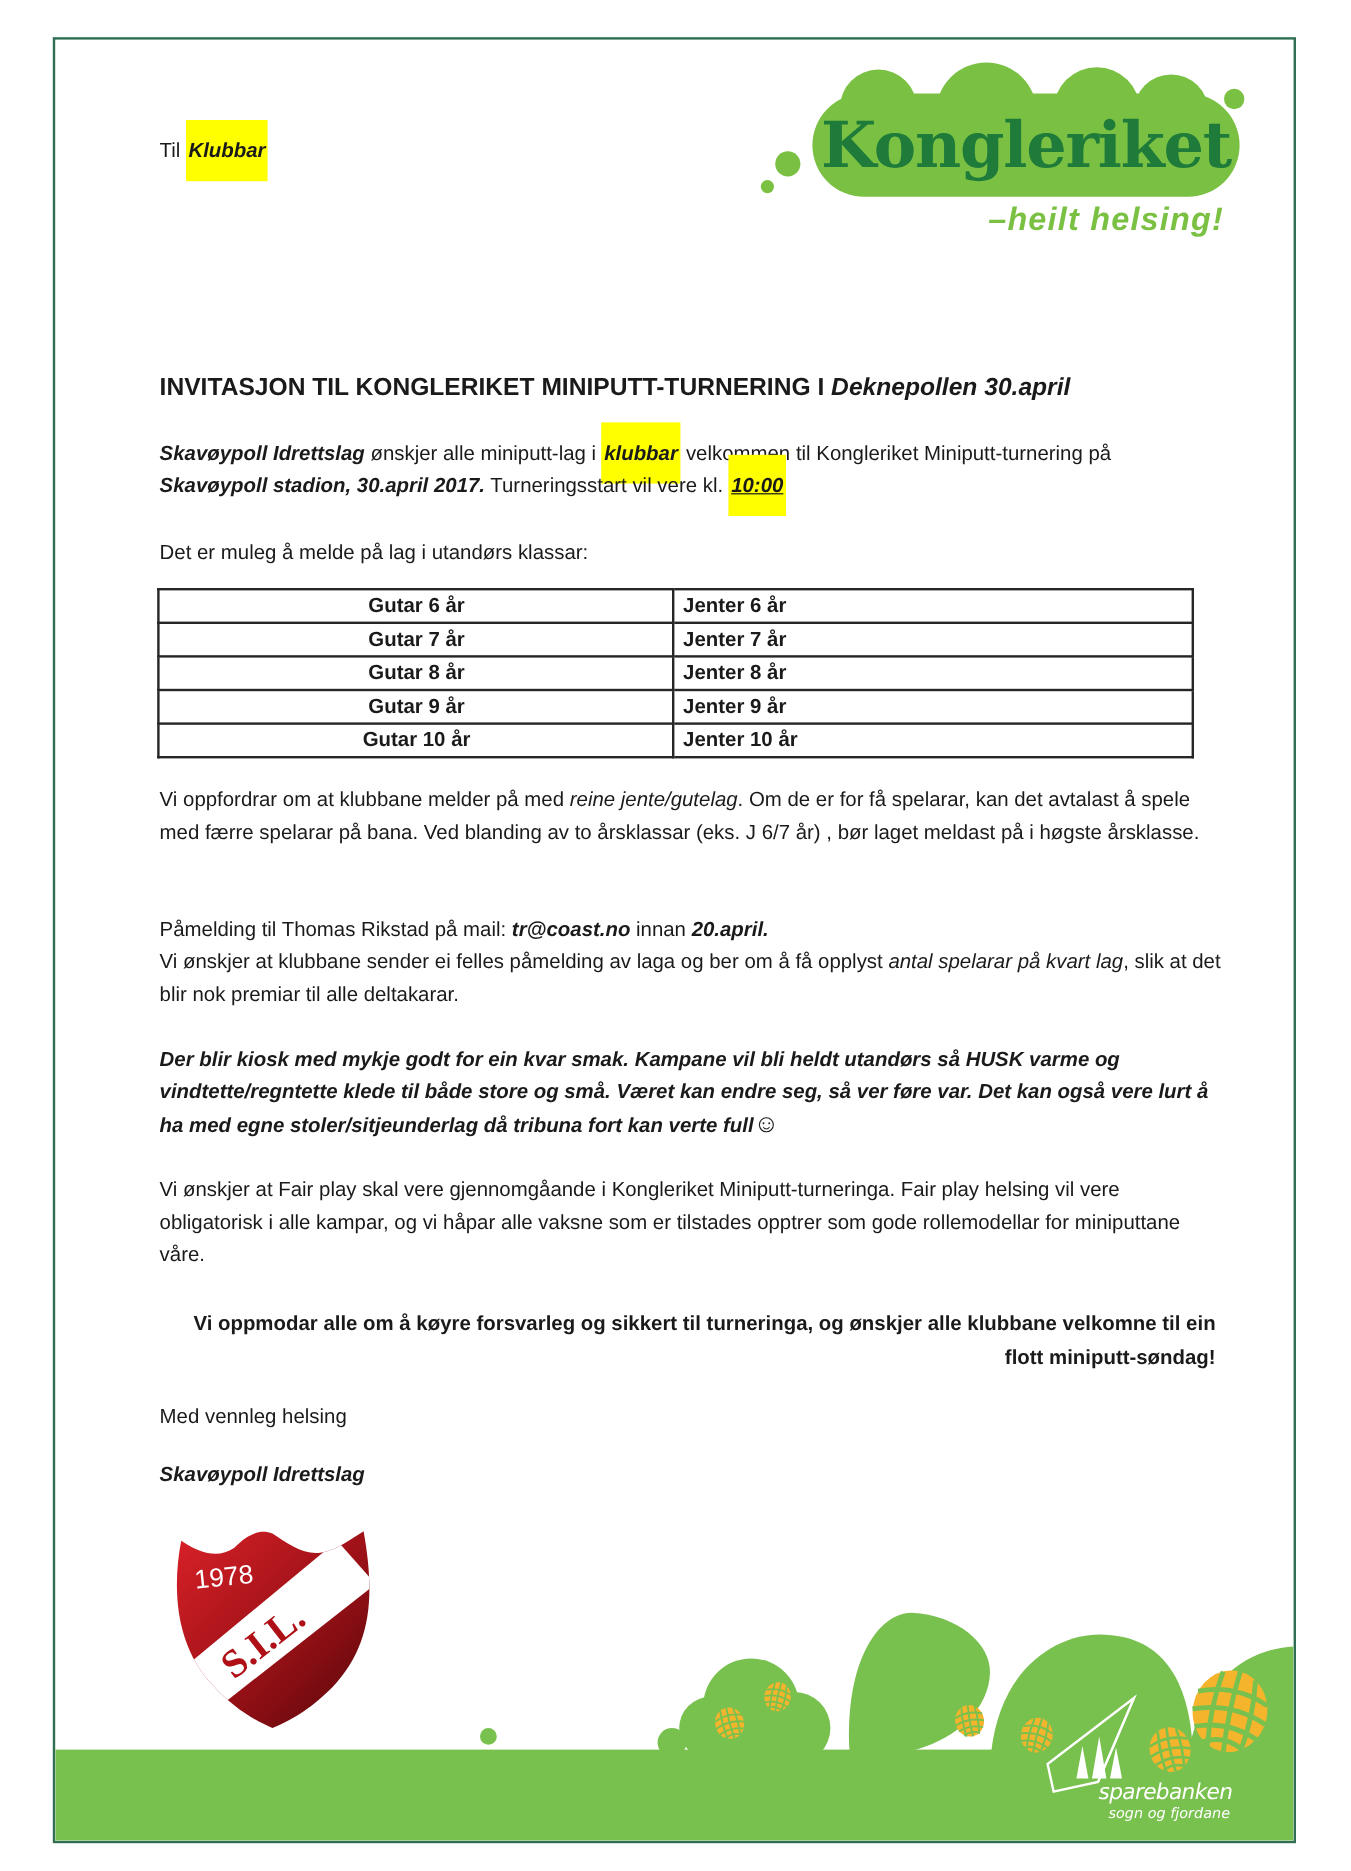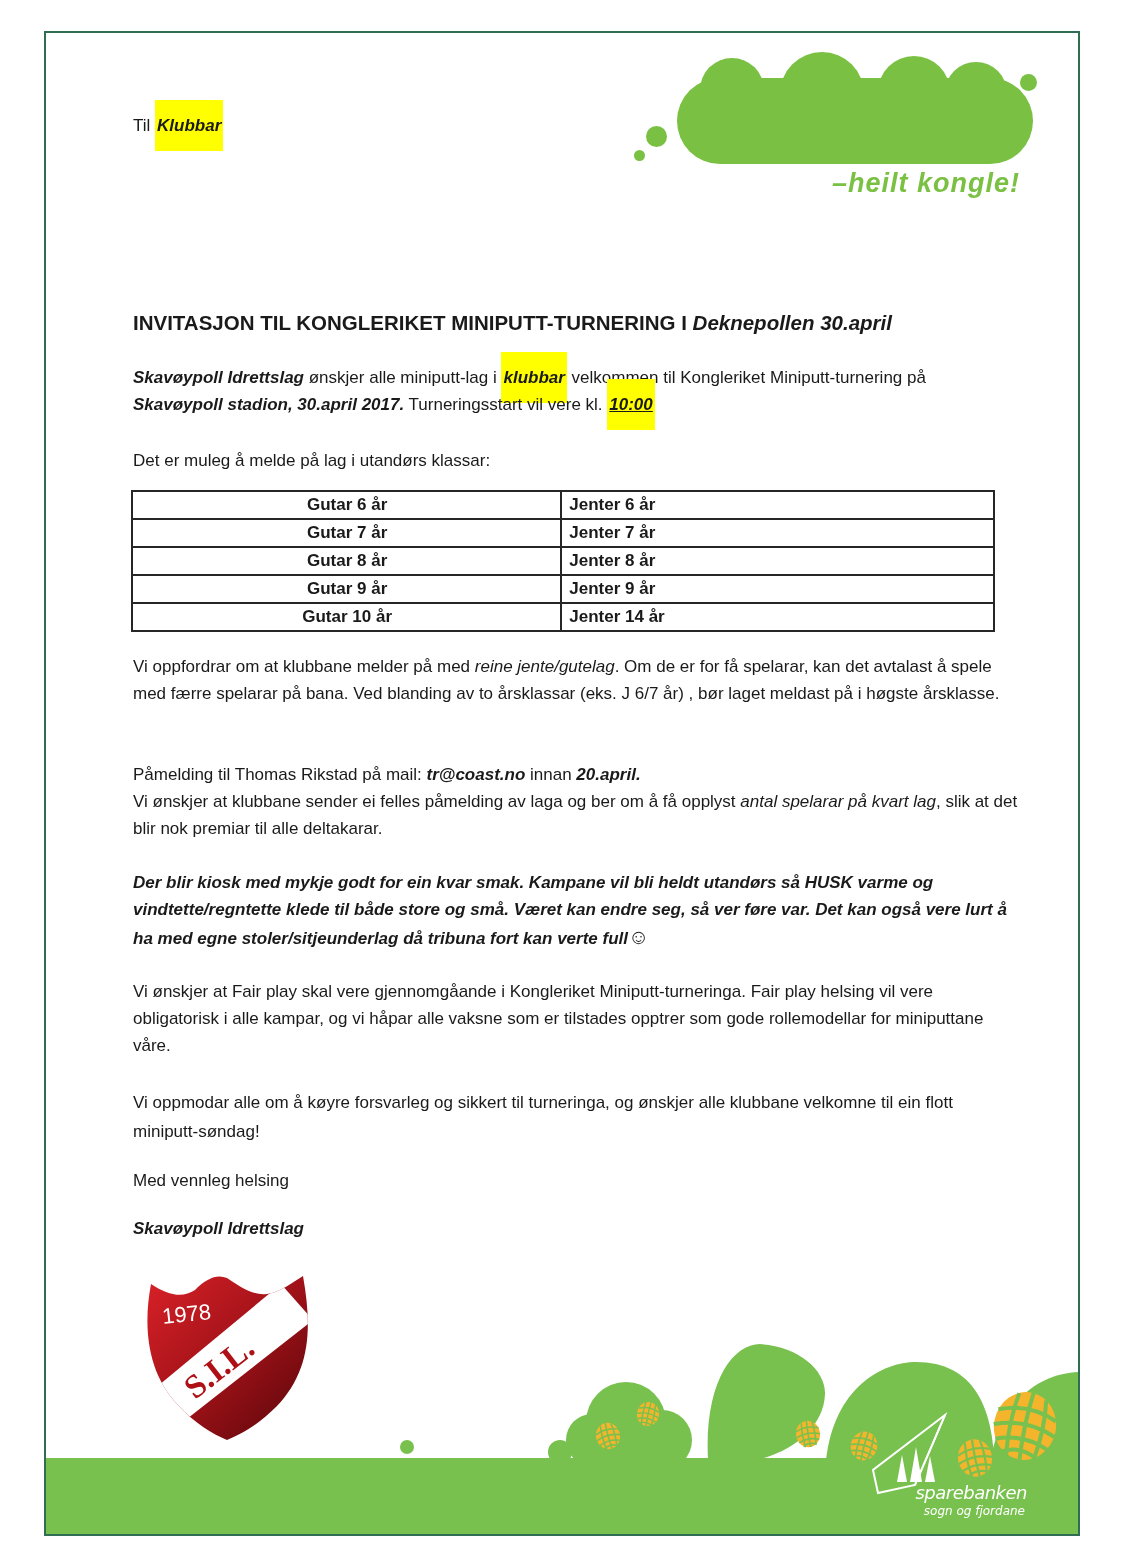--- a/index.html
+++ b/index.html
@@ -3,21 +3,21 @@
 <meta charset="utf-8">
 <style>
   html,body{margin:0;padding:0;background:#fff;}
   .page{position:relative;width:1126px;height:1559px;background:#fff;
         font-family:"Liberation Sans",sans-serif;color:#1a1a1a;overflow:hidden;}
   .frame{position:absolute;left:44px;top:31px;width:1032px;height:1501px;
          border:2px solid #2f6e53;overflow:hidden;text-align:right;}
   .abs{position:absolute;}
   p{margin:0;}
   .body-par{font-size:17px;line-height:27px;}
-  .b{font-weight:normal;}
+  .b{font-weight:bold;text-align:right;}
   .i{font-style:italic;}
   .bi{font-weight:bold;font-style:italic;}
   .hl{background:#ffff00;padding:16px 2px;}
   .u{text-decoration:underline;}
   
   .recipient{left:133px;top:116px;font-size:17px;}
   
   .logo-wrap{left:630px;top:64px;width:415px;height:145px;}
   .blob,.bump,.ldot{position:absolute;background:#7ac143;border-radius:50%;}
   .blob{left:47px;top:14px;width:356px;height:86px;border-radius:46px;}
@@ -106,21 +106,22 @@
 
   <div class="abs logo-wrap">
     <div class="bump bump1"></div>
     <div class="bump bump2"></div>
     <div class="bump bump3"></div>
     <div class="bump bump4"></div>
     <div class="blob"></div>
     <div class="ldot ldot1"></div>
     <div class="ldot ldot2"></div>
     <div class="ldot ldot3"></div>
-    <div class="tagline">–heilt kongle!</div>
+    <div class="logo-text">Kongleriket</div>
+    <div class="tagline">–heilt helsing!</div>
   </div>
 
   <p class="abs heading">
     <span>INVITASJON TIL KONGLERIKET MINIPUTT-TURNERING I </span><span class="i">Deknepollen 30.april</span>
   </p>
 
   <p class="abs body-par" style="left:133px;top:364px;width:880px;">
     <span class="bi">Skavøypoll Idrettslag</span><span> ønskjer alle miniputt-lag i </span><span class="bi hl">klubbar</span><span> velkommen til Kongleriket Miniputt-turnering på </span><span class="bi">Skavøypoll stadion, 30.april 2017.</span><span> Turneringsstart vil vere kl. </span><span class="bi hl u">10:00</span>
   </p>
 
@@ -139,21 +140,21 @@
       <tr>
         <td class="c1">Gutar 8 år</td>
         <td>Jenter 8 år</td>
       </tr>
       <tr>
         <td class="c1">Gutar 9 år</td>
         <td>Jenter 9 år</td>
       </tr>
       <tr>
         <td class="c1">Gutar 10 år</td>
-        <td>Jenter 14 år</td>
+        <td>Jenter 10 år</td>
       </tr>
     </tbody>
   </table>
 
   <p class="abs body-par" style="left:133px;top:653px;width:885px;">
     <span>Vi oppfordrar om at klubbane melder på med </span><span class="i">reine jente/gutelag</span><span>. Om de er for få spelarar, kan det avtalast å spele med færre spelarar på bana.  Ved blanding av to årsklassar (eks. J 6/7 år) , bør laget meldast på i høgste årsklasse.</span>
   </p>
 
   <div class="abs body-par" style="left:133px;top:761px;width:885px;">
     <p>

